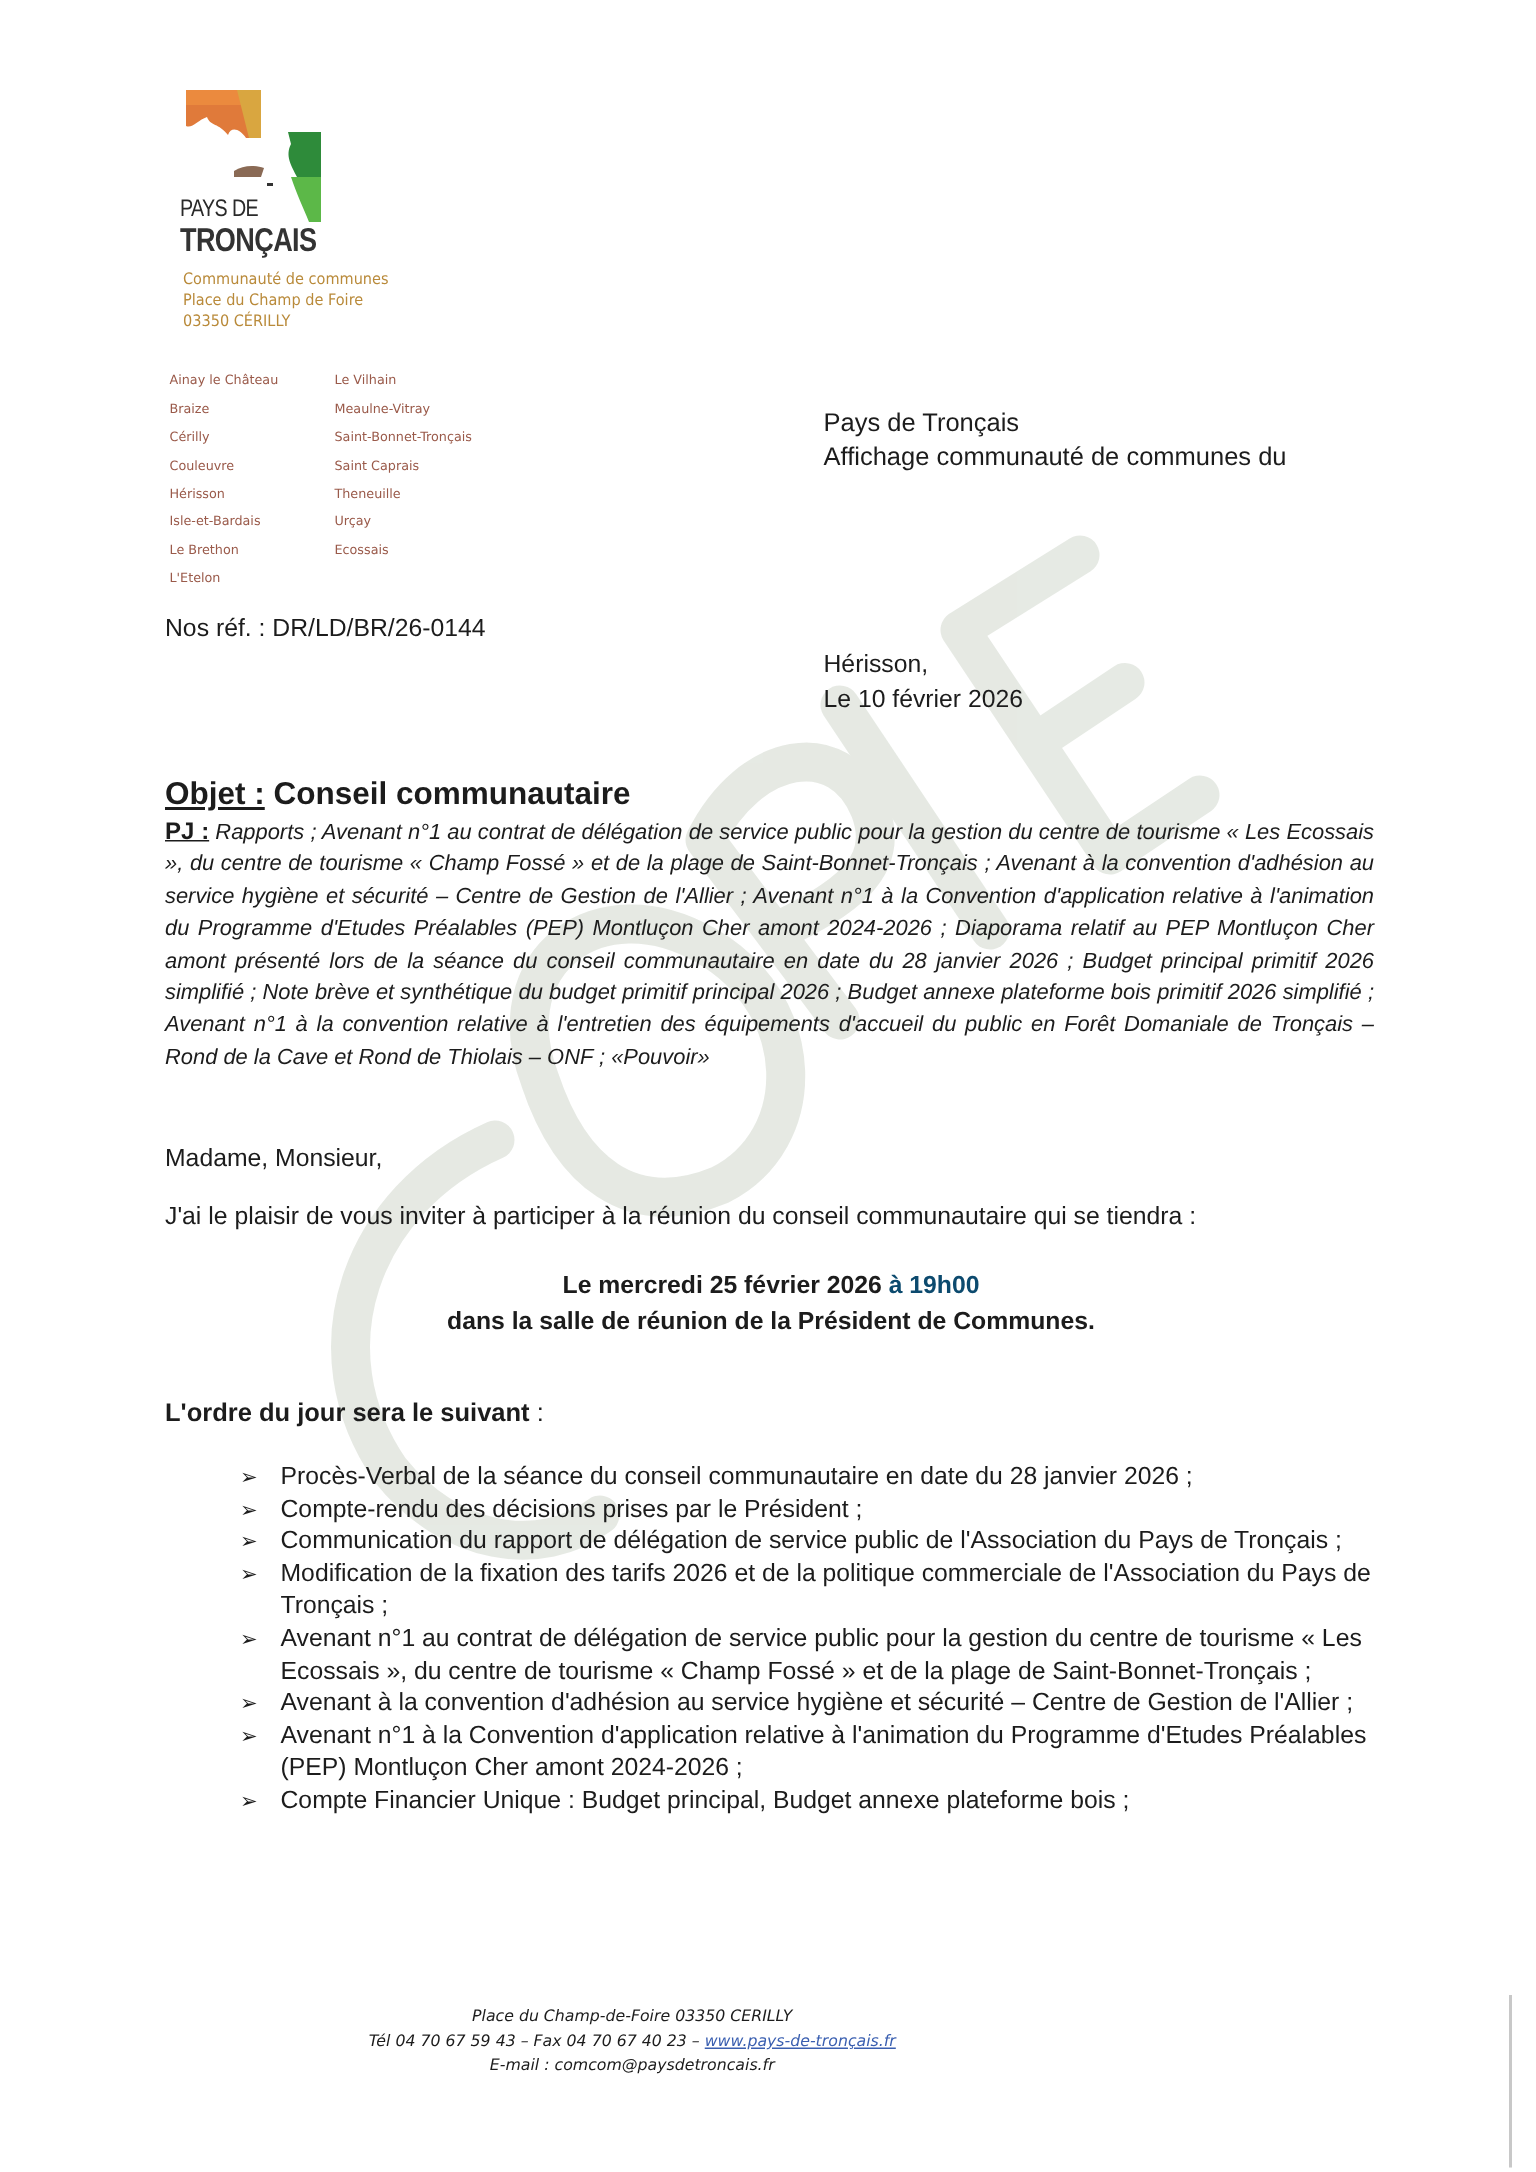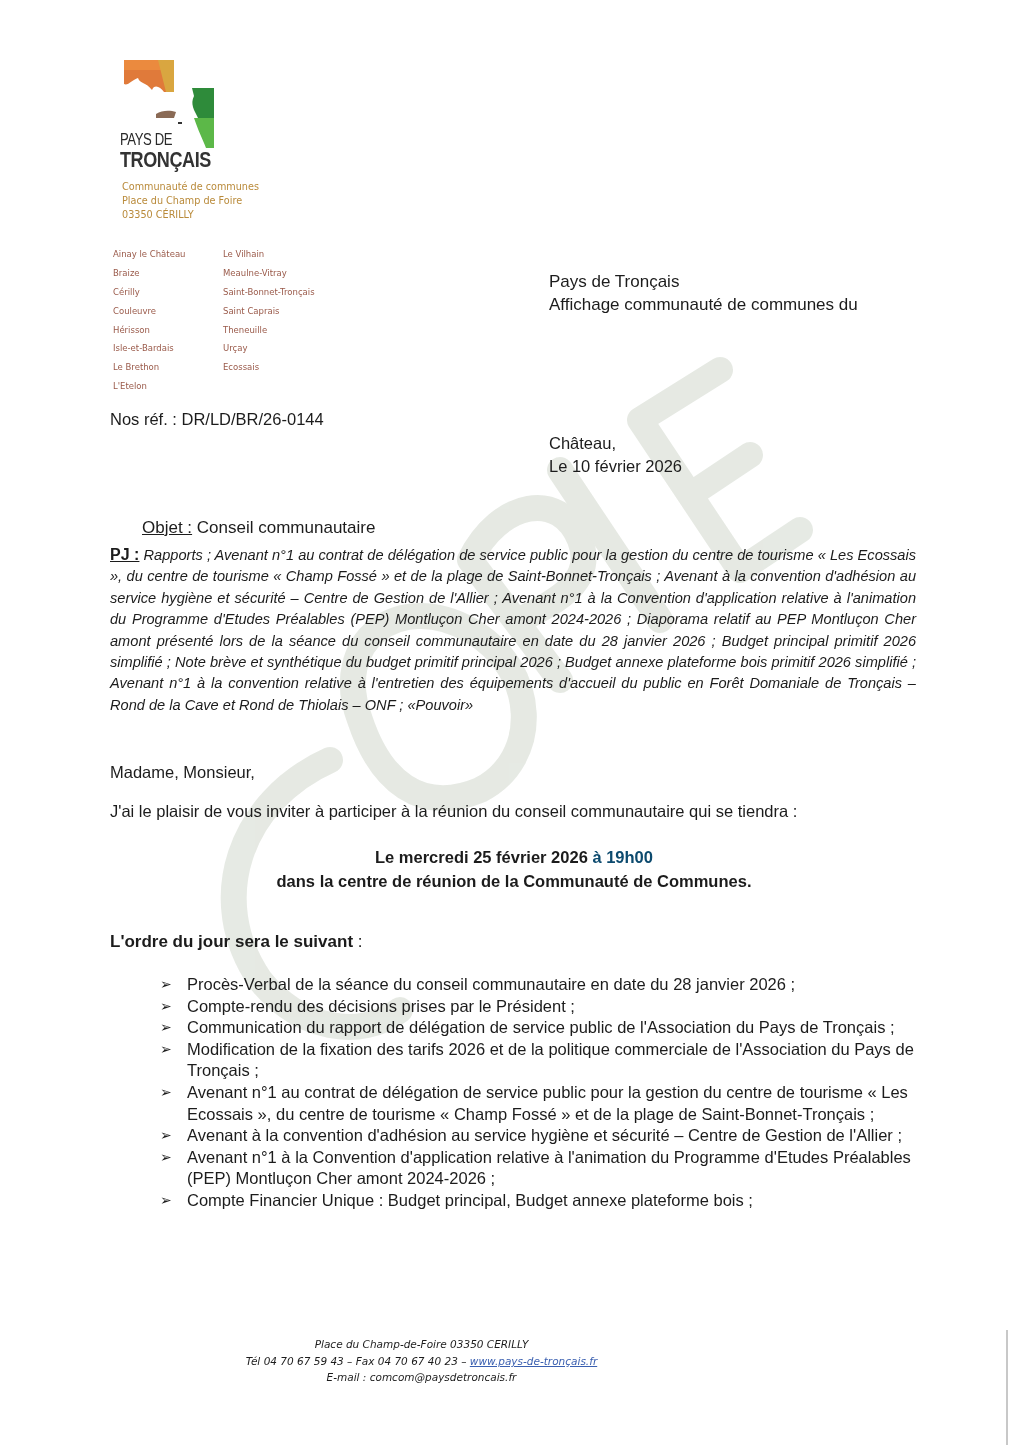--- a/index.html
+++ b/index.html
@@ -20,21 +20,21 @@
 
   
   .commune { font-size: 8.5px; color: #9a5a4a; font-family: "DejaVu Sans", sans-serif; z-index: 2; }
 
   
   .recipient { left: 549px; top: 270px; font-size: 17px; line-height: 23px; color: #1c1c1c; z-index: 2; }
 
   .ref { left: 110px; top: 410px; font-size: 16.5px; z-index: 2; }
   .place-date { left: 549px; top: 432px; font-size: 16.5px; line-height: 23px; z-index: 2; }
 
-  .objet { left: 110px; top: 518px; font-size: 17px; font-weight: normal; z-index: 2; margin-left: 32px; }
+  .objet { left: 110px; top: 518px; font-size: 21px; font-weight: bold; z-index: 2; }
   .objet .label { text-decoration: underline; }
 
   .pj { left: 110px; top: 544px; width: 806px; font-size: 14.6px; line-height: 21.4px; font-style: italic; text-align: justify; z-index: 2; font-family: "Liberation Sans", sans-serif; }
   .pj .label { font-style: normal; font-weight: bold; text-decoration: underline; font-size: 16px; }
 
   .salutation { left: 110px; top: 763px; font-size: 16.5px; z-index: 2; }
   .invite { left: 110px; top: 802px; font-size: 16.5px; z-index: 2; }
 
   .meeting { left: 110px; top: 845px; width: 808px; text-align: center; font-size: 16.5px; font-weight: bold; line-height: 24px; z-index: 2; }
   .meeting .time { color: #0c4a6e; }
@@ -112,38 +112,38 @@
 </div>
 
 <div class="abs recipient">
   <div>Pays de Tronçais</div>
   <div>Affichage communauté de communes du</div>
 </div>
 
 <div class="abs ref">Nos réf. : DR/LD/BR/26-0144</div>
 
 <div class="abs place-date">
-  <div>Château,</div>
+  <div>Hérisson,</div>
   <div>Le 10 février 2026</div>
 </div>
 
 <div class="abs objet">
   <span class="label">Objet :</span><span> Conseil communautaire</span>
 </div>
 
 <div class="abs pj">
   <span class="label">PJ :</span><span> Rapports ; Avenant n°1 au contrat de délégation de service public pour la gestion du centre de tourisme « Les Ecossais », du centre de tourisme « Champ Fossé » et de la plage de Saint-Bonnet-Tronçais ; Avenant à la convention d'adhésion au service hygiène et sécurité – Centre de Gestion de l'Allier ; Avenant n°1 à la Convention d'application relative à l'animation du Programme d'Etudes Préalables (PEP) Montluçon Cher amont 2024-2026 ; Diaporama relatif au PEP Montluçon Cher amont présenté lors de la séance du conseil communautaire en date du 28 janvier 2026 ; Budget principal primitif 2026 simplifié ; Note brève et synthétique du budget primitif principal 2026 ; Budget annexe plateforme bois primitif 2026 simplifié ; Avenant n°1 à la convention relative à l'entretien des équipements d'accueil du public en Forêt Domaniale de Tronçais – Rond de la Cave et Rond de Thiolais – ONF ; «Pouvoir»</span>
 </div>
 
 <div class="abs salutation">Madame, Monsieur,</div>
 <div class="abs invite">J'ai le plaisir de vous inviter à participer à la réunion du conseil communautaire qui se tiendra :</div>
 
 <div class="abs meeting">
   <div><span>Le mercredi 25 février 2026 </span><span class="time">à 19h00</span></div>
-  <div>dans la centre de réunion de la Communauté de Communes.</div>
+  <div>dans la salle de réunion de la Président de Communes.</div>
 </div>
 
 <div class="abs agenda-title">
   <span>L'ordre du jour sera le suivant</span><span class="colon"> :</span>
 </div>
 
 <ul class="abs agenda">
   <li><span class="bullet">➢</span><span>Procès-Verbal de la séance du conseil communautaire en date du 28 janvier 2026 ;</span></li>
   <li><span class="bullet">➢</span><span>Compte-rendu des décisions prises par le Président ;</span></li>
   <li><span class="bullet">➢</span><span>Communication du rapport de délégation de service public de l'Association du Pays de Tronçais ;</span></li>

